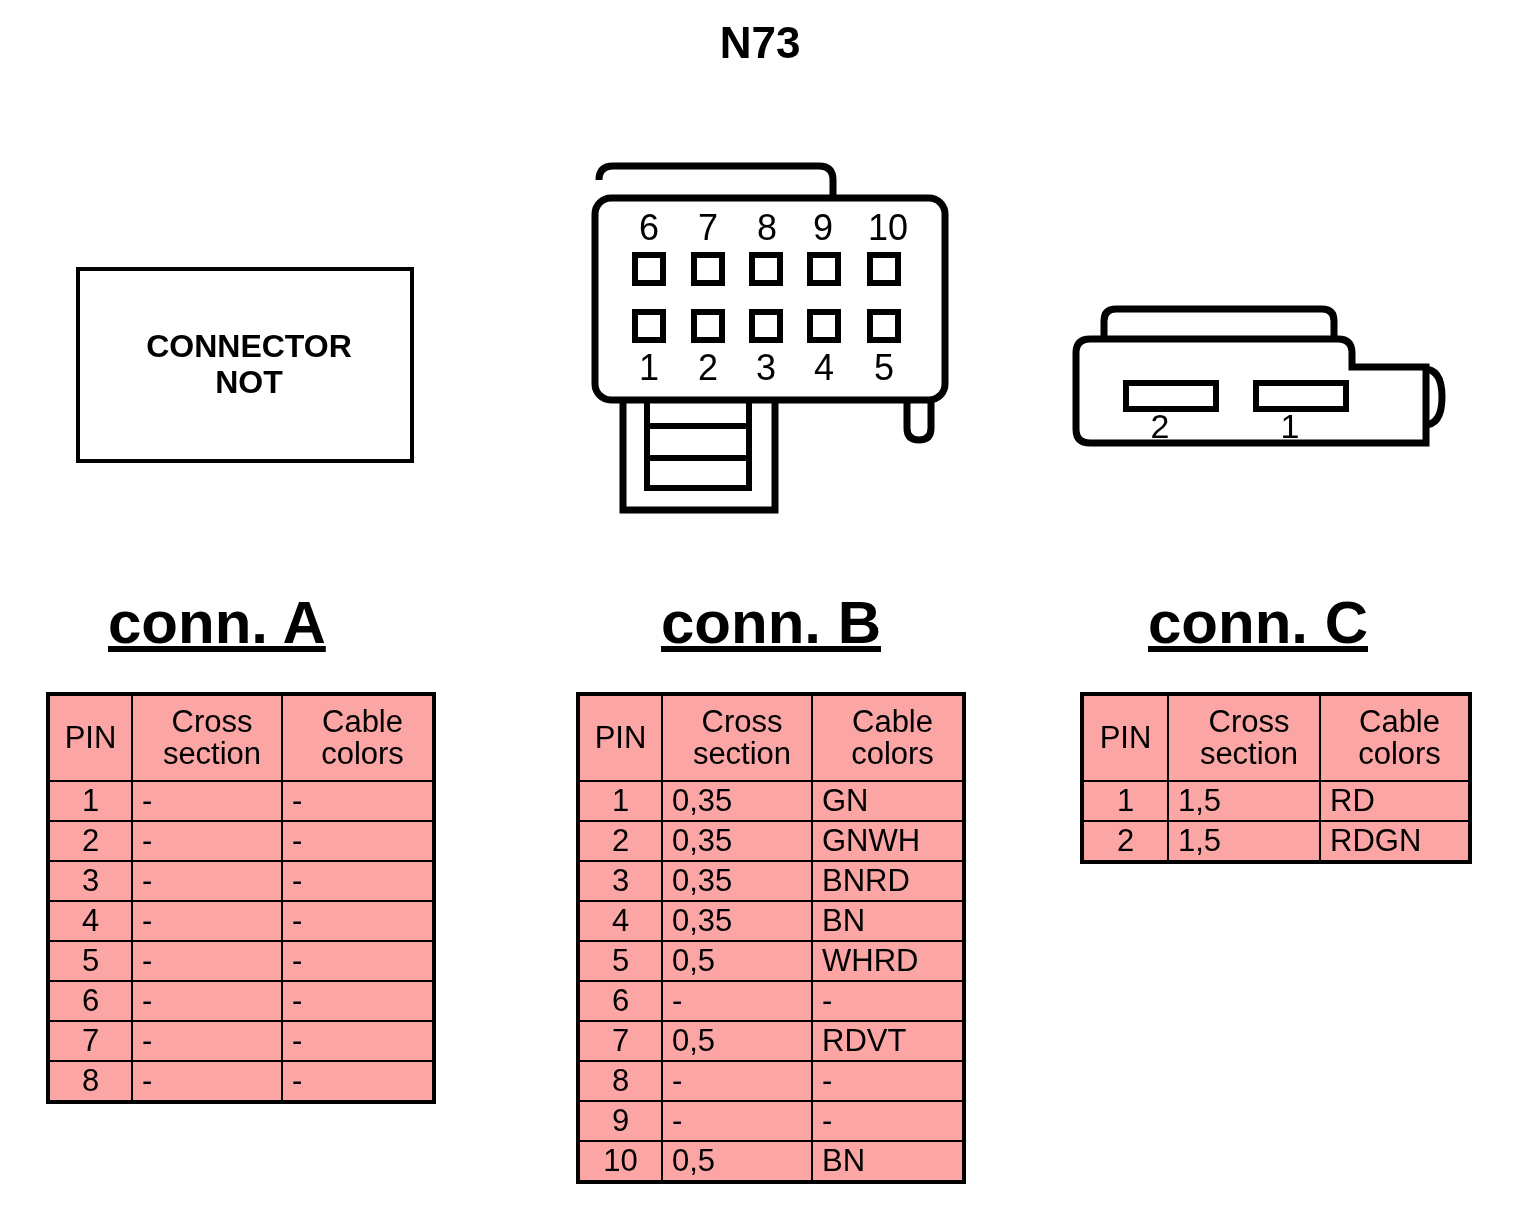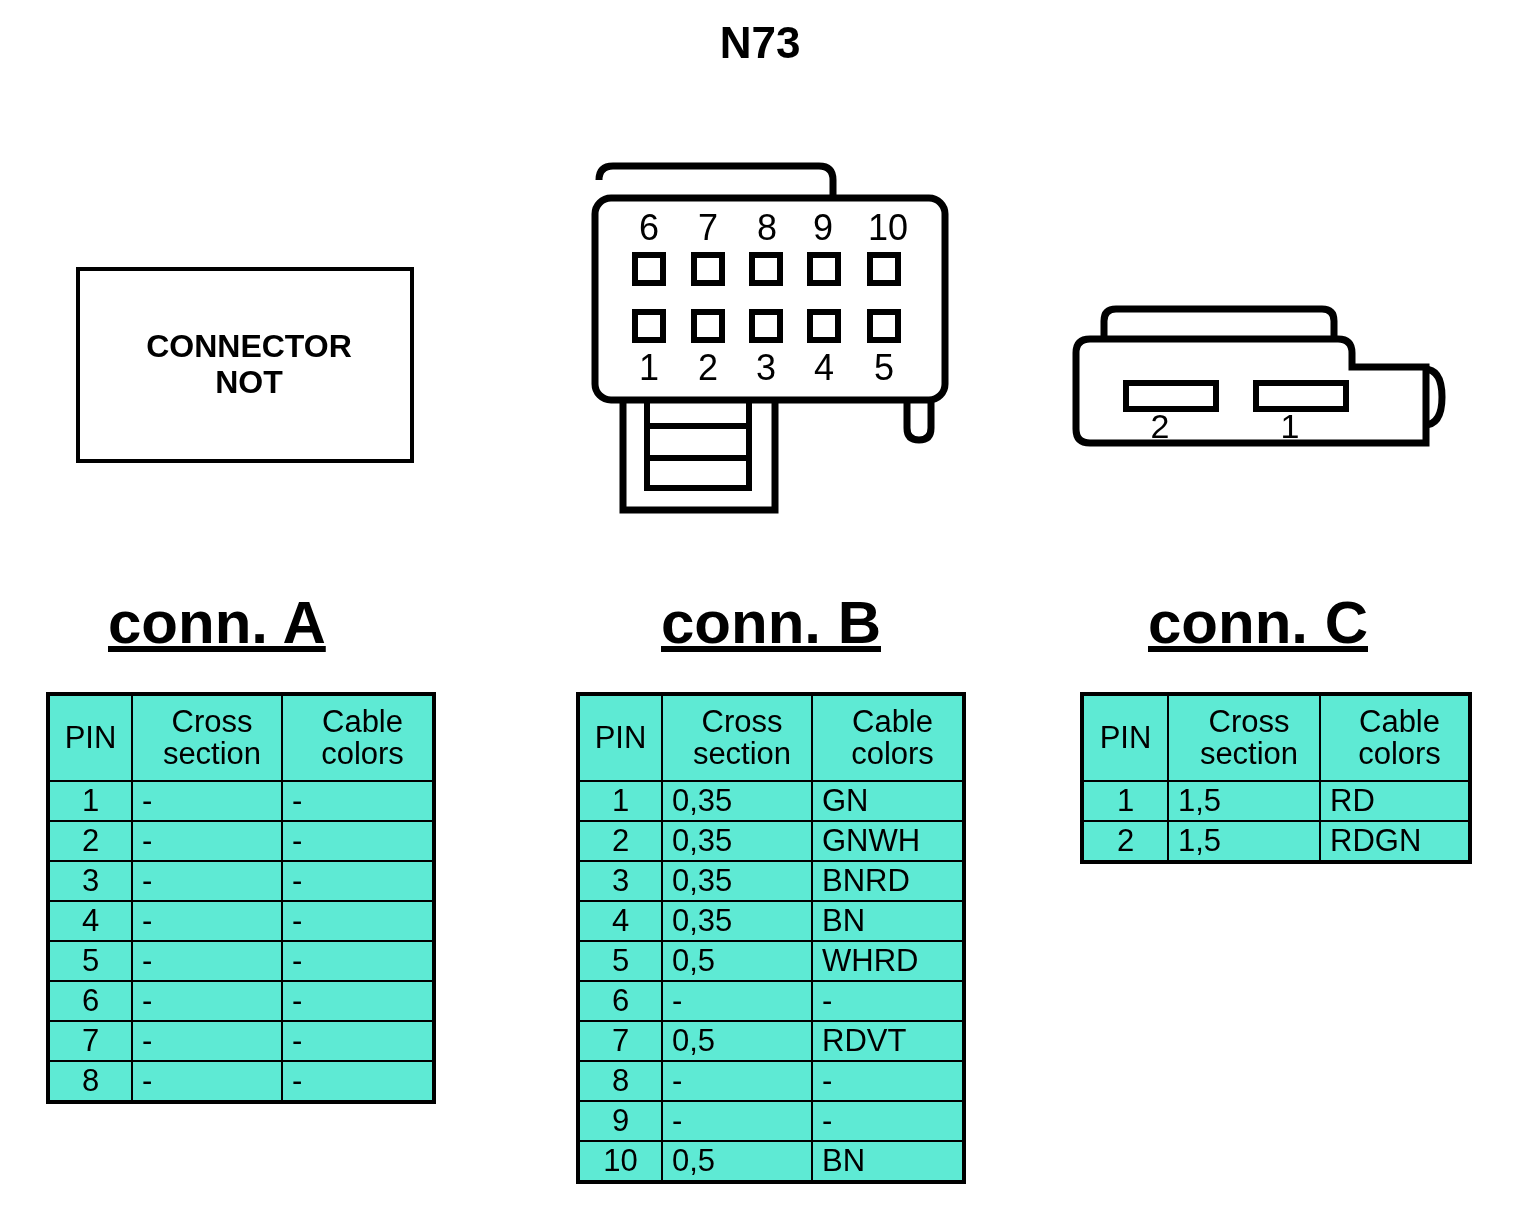--- a/index.html
+++ b/index.html
@@ -95,21 +95,21 @@
   #heading-a { left: 108px; top: 588px; }
   #heading-b { left: 651px; top: 588px; margin-left: 10px; }
   #heading-c { left: 1148px; top: 588px; }
 
   
   .pin-table {
     position: absolute;
     border-collapse: collapse;
     border: 4px solid #000;
     table-layout: fixed;
-    background: #5eead4;
+    background: #fca5a5;
   }
   .pin-table td, .pin-table th {
     border: 2px solid #000;
     font-size: 31px;
     font-weight: normal;
     padding: 0;
     height: 38px;
     vertical-align: middle;
   }
   .pin-table thead th {

